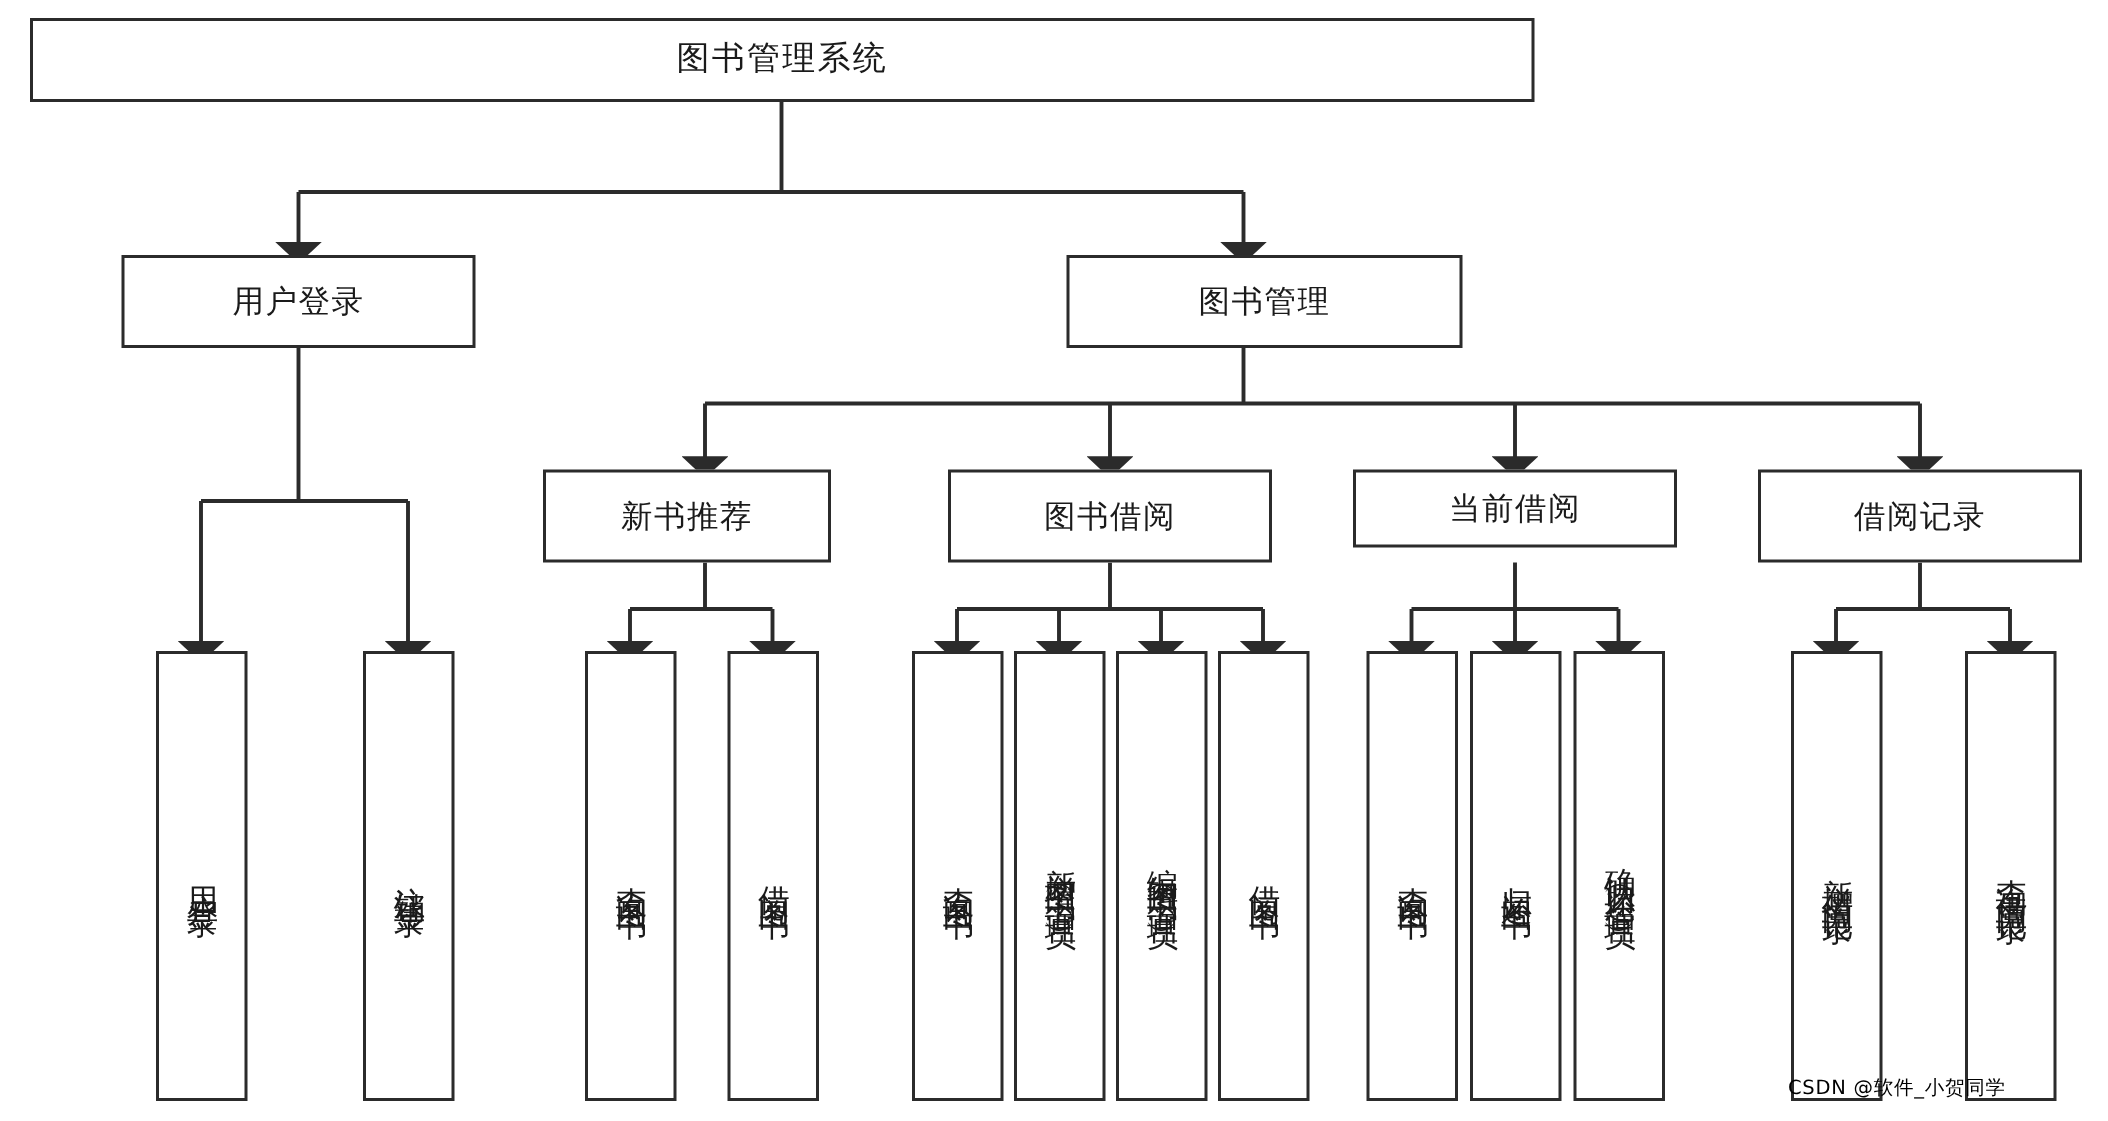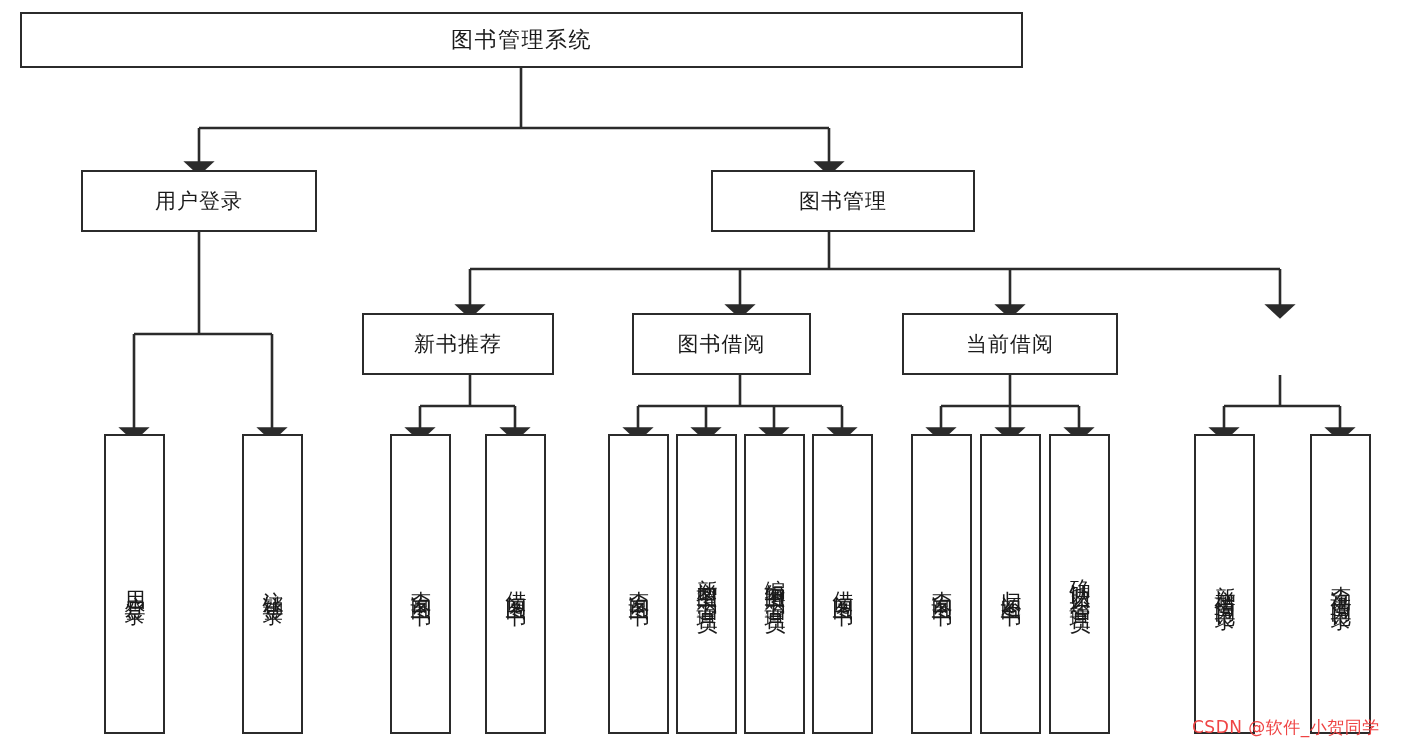--- a/index.html
+++ b/index.html
@@ -58,22 +58,22 @@
   }
   .node.v .label {
     writing-mode: vertical-rl;
     text-orientation: upright;
     font-size: 21px;
     letter-spacing: 5px;
     line-height: 1;
   }
   .watermark {
     position: absolute;
-    color: #ef4444;
-    font-size: 17px;
+    color: #000000;
+    font-size: 13px;
     letter-spacing: 0.5px;
     white-space: nowrap;
     user-select: none;
   }
 </style>
 </head>
 <body>
 
 <div id="canvas">
 
@@ -136,25 +136,28 @@
   <div class="node h" style="left:81px; top:170px; width:236px; height:62px;">
     <span class="label">用户登录</span>
   </div>
   <div class="node h" style="left:711px; top:170px; width:264px; height:62px;">
     <span class="label">图书管理</span>
   </div>
 
   <div class="node h" style="left:362px; top:313px; width:192px; height:62px;">
     <span class="label">新书推荐</span>
   </div>
-  <div class="node h" style="left:632px; top:313px; width:179px; height:62px;">
+  <div class="node h" style="left:632px; top:313px; width:216px; height:62px;">
     <span class="label">图书借阅</span>
   </div>
-  <div class="node h" style="left:902px; top:313px; width:216px; height:62px;">
+  <div class="node h" style="left:902px; top:313px; width:216px; height:52px;">
     <span class="label">当前借阅</span>
+  </div>
+  <div class="node h" style="left:1172px; top:313px; width:216px; height:62px;">
+    <span class="label">借阅记录</span>
   </div>
 
   <div class="node v" style="left:104px; top:434px; width:61px; height:300px;">
     <span class="label">用户登录</span>
   </div>
   <div class="node v" style="left:242px; top:434px; width:61px; height:300px;">
     <span class="label">注销登录</span>
   </div>
 
   <div class="node v" style="left:390px; top:434px; width:61px; height:300px;">

